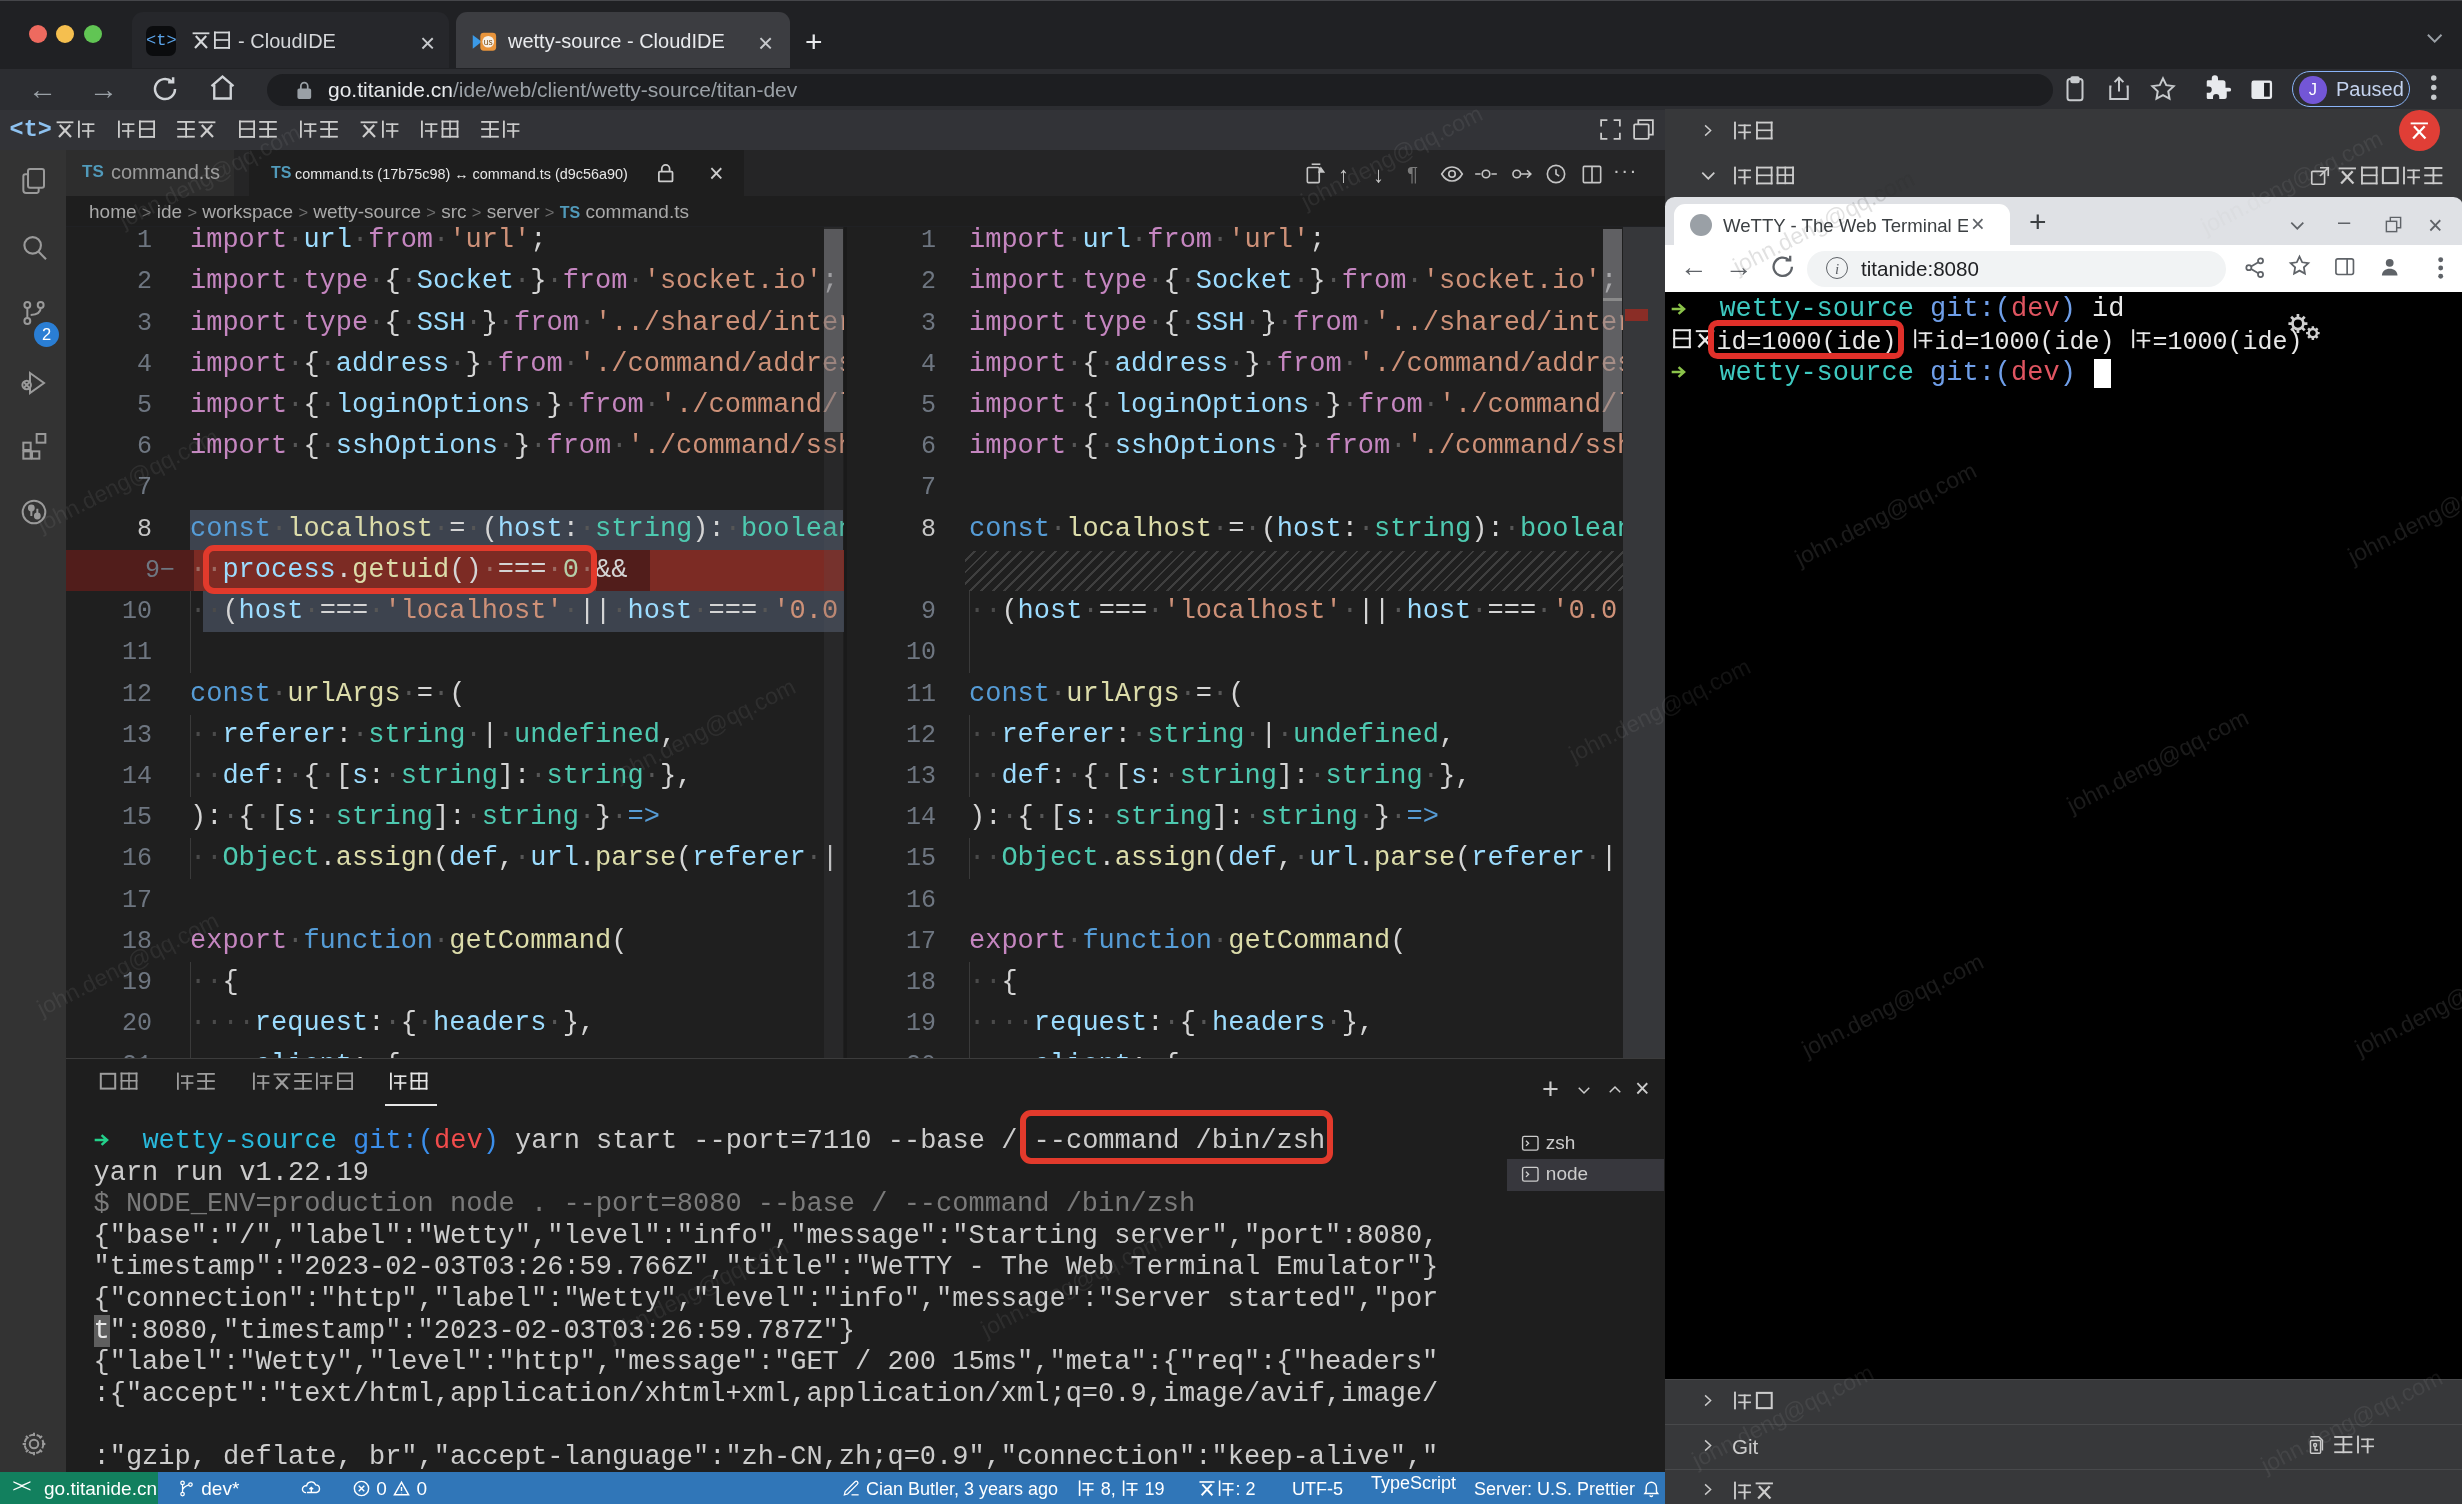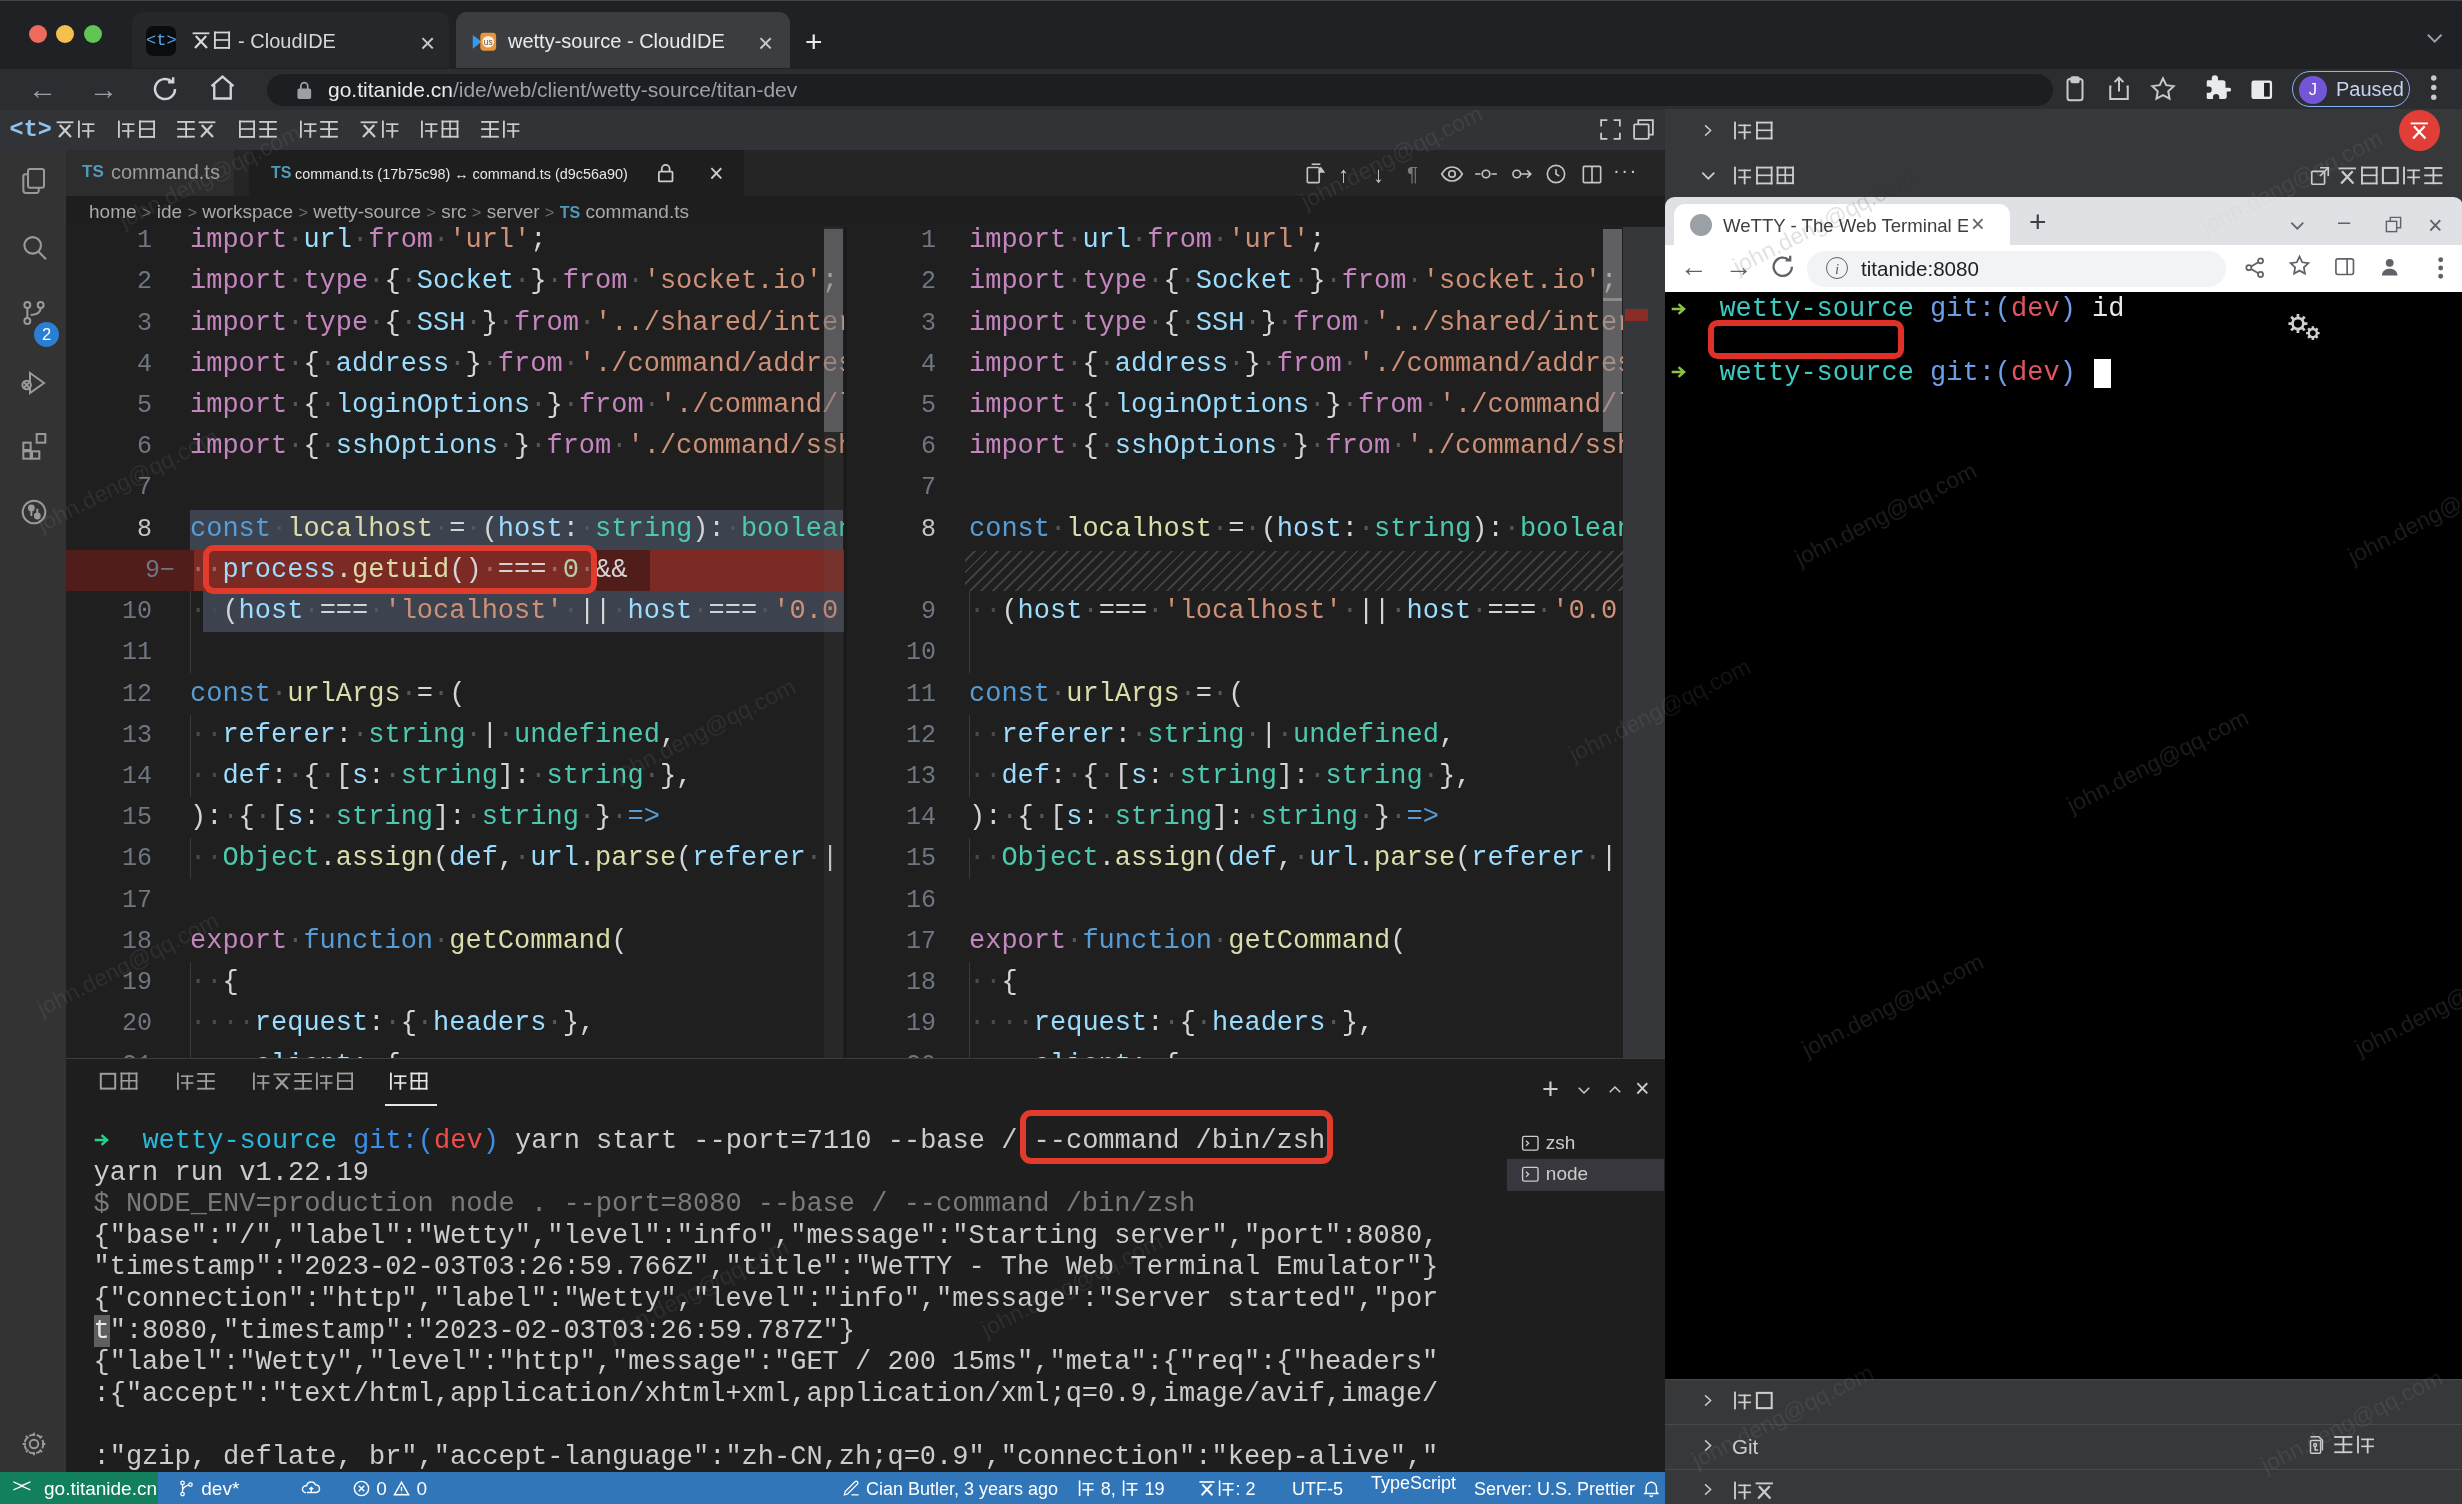--- a/index.html
+++ b/index.html
@@ -560,20 +560,29 @@
           <g fill="#5f6368">
             <circle cx="10" cy="5" r="2.1"></circle>
             <circle cx="10" cy="12" r="2.1"></circle>
             <circle cx="10" cy="19" r="2.1"></circle>
           </g>
         </svg></div>
       <div style="position:absolute;left:0;top:95px;width:798px;height:1088px;background:#000;overflow:hidden" id="wterm">
         <div class="wl" style="top:1.4px"><svg width="16.5" height="18" viewBox="0 0 24 26" style="vertical-align:-1.4px">
             <path d="M1 13h16M11 6l8 7-8 7" stroke="#8bc34a" stroke-width="3.6" fill="none"></path>
           </svg><span style="color:#e8e8e8">  </span><span style="color:#3ec9c0">wetty-source</span><span style="color:#e8e8e8"> </span><span style="color:#6f9ee8">git:(</span><span style="color:#e05561">dev</span><span style="color:#6f9ee8">)</span><span style="color:#e8e8e8"> id</span></div>
+        <div class="wl" style="top:34px;color:#e8e8e8;font-size:25px"><span style="color:#e8e8e8"><svg class="cn" style="width:.88em" viewBox="0 0 31.6719 36" width="22" height="25">
+              <use href="#g2"></use>
+            </svg><svg class="cn" style="width:.88em" viewBox="0 0 31.6719 36" width="22" height="25">
+              <use href="#g5"></use>
+            </svg>id=1000(ide) <svg class="cn" style="width:.88em" viewBox="0 0 31.6719 36" width="22" height="25">
+              <use href="#g4"></use>
+            </svg>id=1000(ide) <svg class="cn" style="width:.88em" viewBox="0 0 31.6719 36" width="22" height="25">
+              <use href="#g4"></use>
+            </svg>=1000(ide)</span></div>
         <div class="wl" style="top:65px"><svg width="16.5" height="18" viewBox="0 0 24 26" style="vertical-align:-1.4px">
             <path d="M1 13h16M11 6l8 7-8 7" stroke="#8bc34a" stroke-width="3.6" fill="none"></path>
           </svg><span style="color:#e8e8e8">  </span><span style="color:#3ec9c0">wetty-source</span><span style="color:#e8e8e8"> </span><span style="color:#6f9ee8">git:(</span><span style="color:#e05561">dev</span><span style="color:#6f9ee8">)</span><span style="color:#e8e8e8"> </span></div>
         <div style="position:absolute;left:429px;top:67px;width:17px;height:29px;background:#fff"></div>
         <div style="position:absolute;left:43px;top:27.5px;width:196px;height:39px;border:6.2px solid #e0302a;border-radius:9.6px"></div>
         <div style="position:absolute;left:618px;top:18px"><svg width="38" height="34" viewBox="0 0 28 25">
             <g fill="#cfcfcf">
               <circle cx="11" cy="10" r="4" fill="none" stroke="#cfcfcf" stroke-width="2"></circle>
               <g stroke="#cfcfcf" stroke-width="2">
                 <path d="M11 3v3M11 14v3M4 10h3M15 10h3M6 5l2 2M14 13l2 2M16 5l-2 2M8 13l-2 2"></path>

